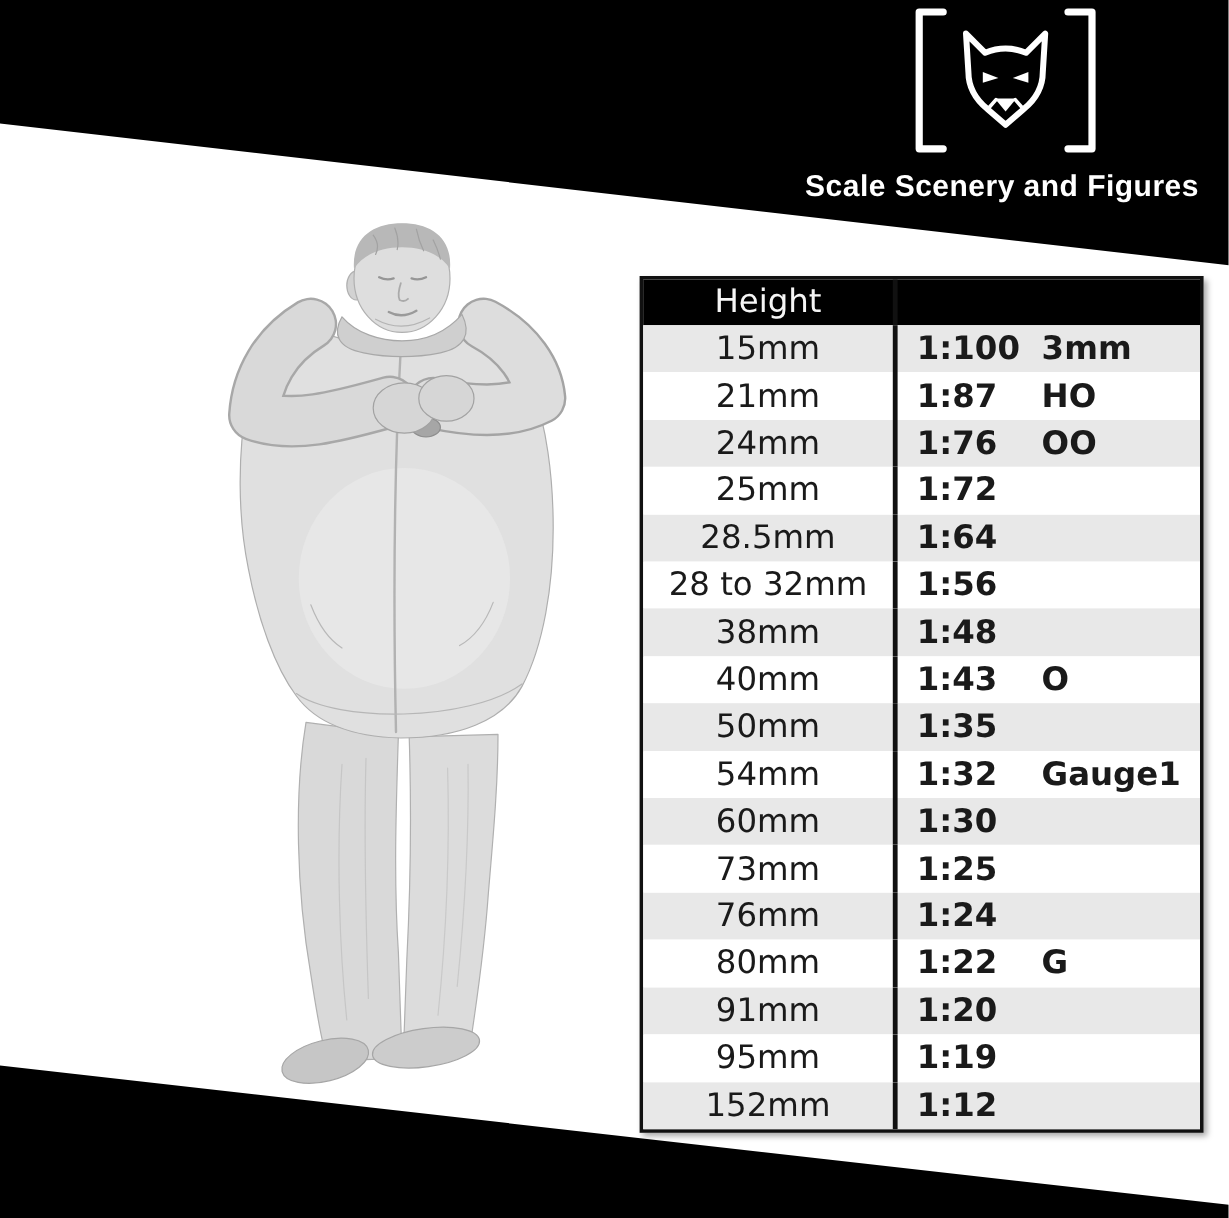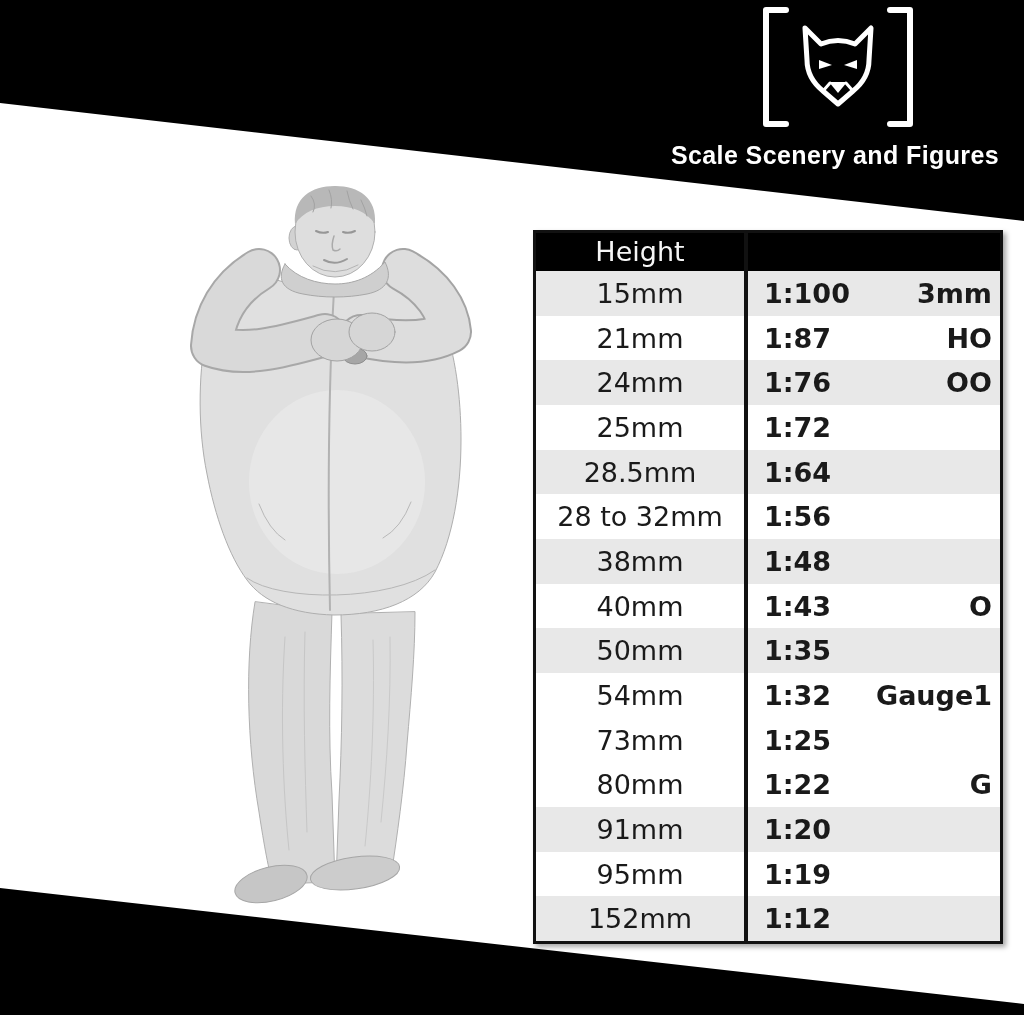--- a/index.html
+++ b/index.html
@@ -41,21 +41,21 @@
   .hcell{text-align:center;}
   .hcell.h{width:212px;flex:0 0 212px;border-right:4px solid var(--table-border,#111);box-sizing:border-box;}
   .hcell.s{flex:1;}
   #scale-table-rows{flex:1;display:flex;flex-direction:column;}
   .trow{flex:1;display:flex;align-items:center;font-size:27px;color:var(--table-text,#1a1a1a);background:var(--row,#fff);}
   .trow.alt{background:var(--row-alt,#e8e8e8);}
   .cell{height:100%;display:flex;align-items:center;box-sizing:border-box;}
   .cell.h{width:212px;flex:0 0 212px;border-right:4px solid var(--table-border,#111);justify-content:center;}
   .cell.s{flex:1;padding-left:16px;padding-right:8px;font-weight:bold;}
   .cell.s .ratio{width:104px;flex:0 0 104px;text-align:left;}
-  .cell.s .gauge{flex:1;text-align:right;}
+  .cell.s .gauge{flex:1;text-align:left;}
 </style>
 </head>
 <body>
 
 <div id="stage">
 
   <svg id="bands" width="1024" height="1015" viewBox="0 0 1024 1015">
     <polygon class="band" points="0,0 1024,0 1024,221 0,103"></polygon>
     <polygon class="band" points="0,888 1024,1004 1024,1015 0,1015"></polygon>
   </svg>
@@ -181,24 +181,38 @@
             <span class="gauge"></span>
           </div>
         </div>
         <div class="trow">
           <div class="cell h">54mm</div>
           <div class="cell s">
             <span class="ratio">1:32</span>
             <span class="gauge">Gauge1</span>
           </div>
         </div>
+        <div class="trow alt">
+          <div class="cell h">60mm</div>
+          <div class="cell s">
+            <span class="ratio">1:30</span>
+            <span class="gauge"></span>
+          </div>
+        </div>
         <div class="trow">
           <div class="cell h">73mm</div>
           <div class="cell s">
             <span class="ratio">1:25</span>
+            <span class="gauge"></span>
+          </div>
+        </div>
+        <div class="trow alt">
+          <div class="cell h">76mm</div>
+          <div class="cell s">
+            <span class="ratio">1:24</span>
             <span class="gauge"></span>
           </div>
         </div>
         <div class="trow">
           <div class="cell h">80mm</div>
           <div class="cell s">
             <span class="ratio">1:22</span>
             <span class="gauge">G</span>
           </div>
         </div>

